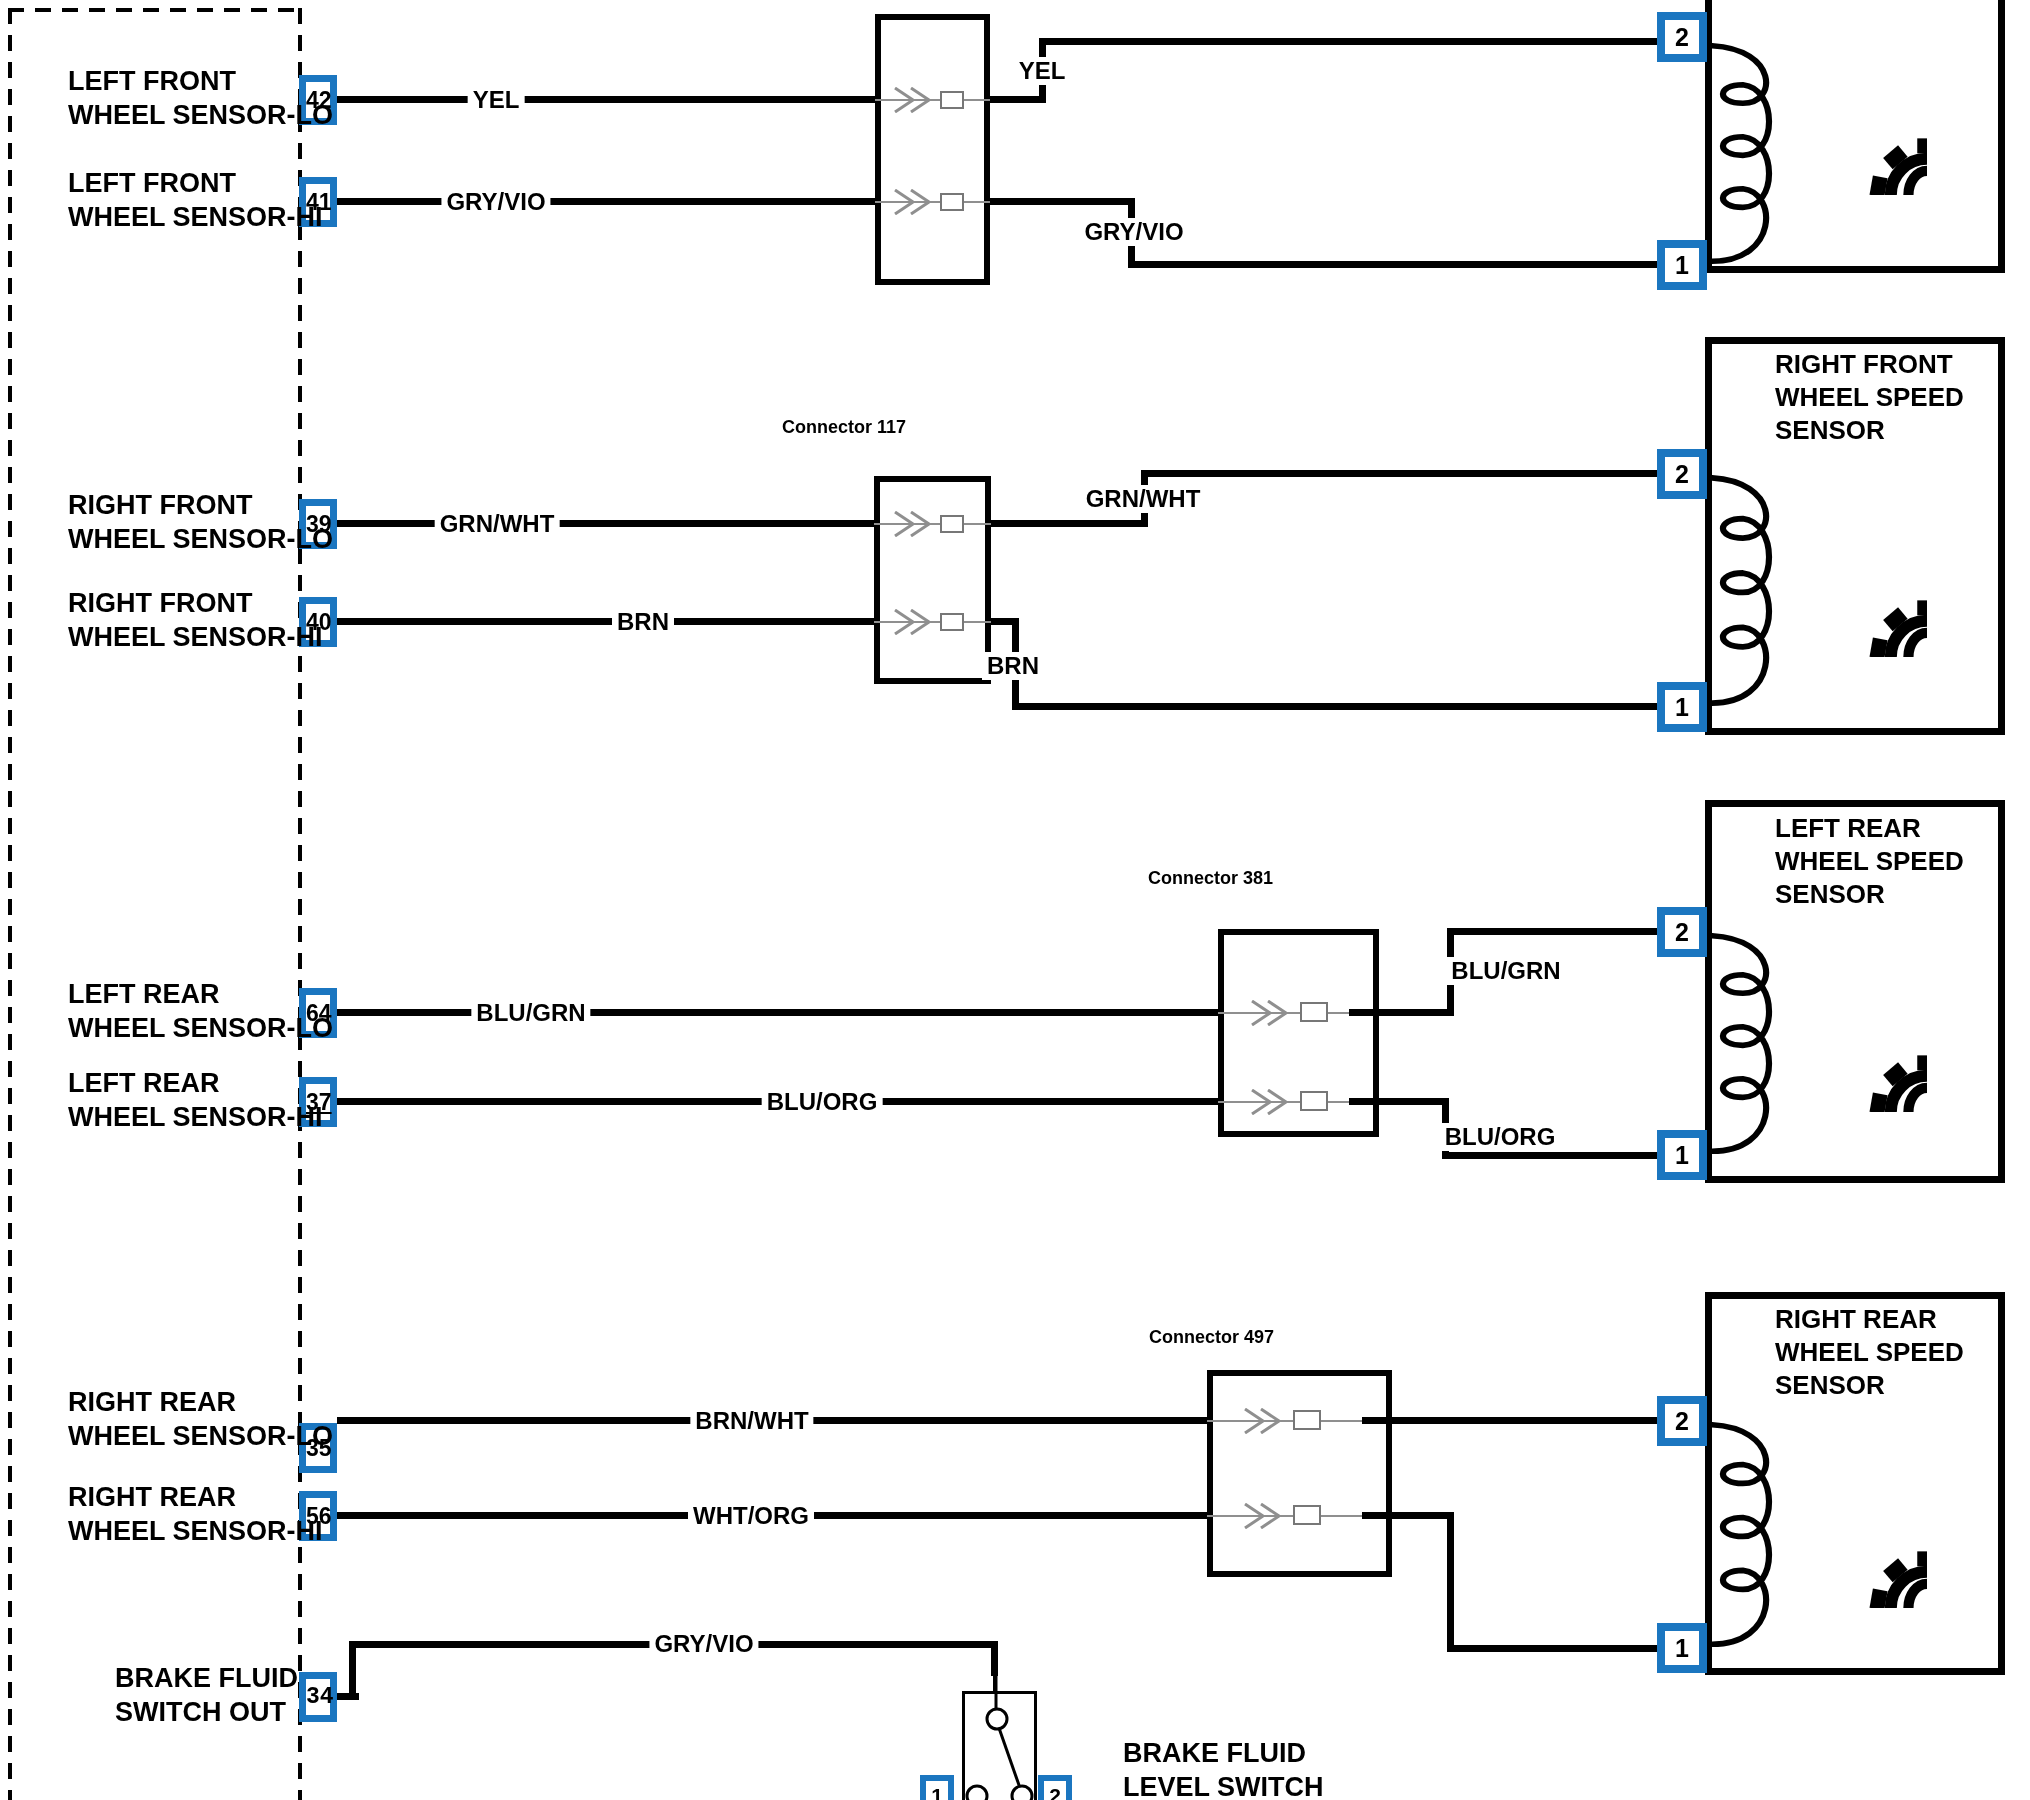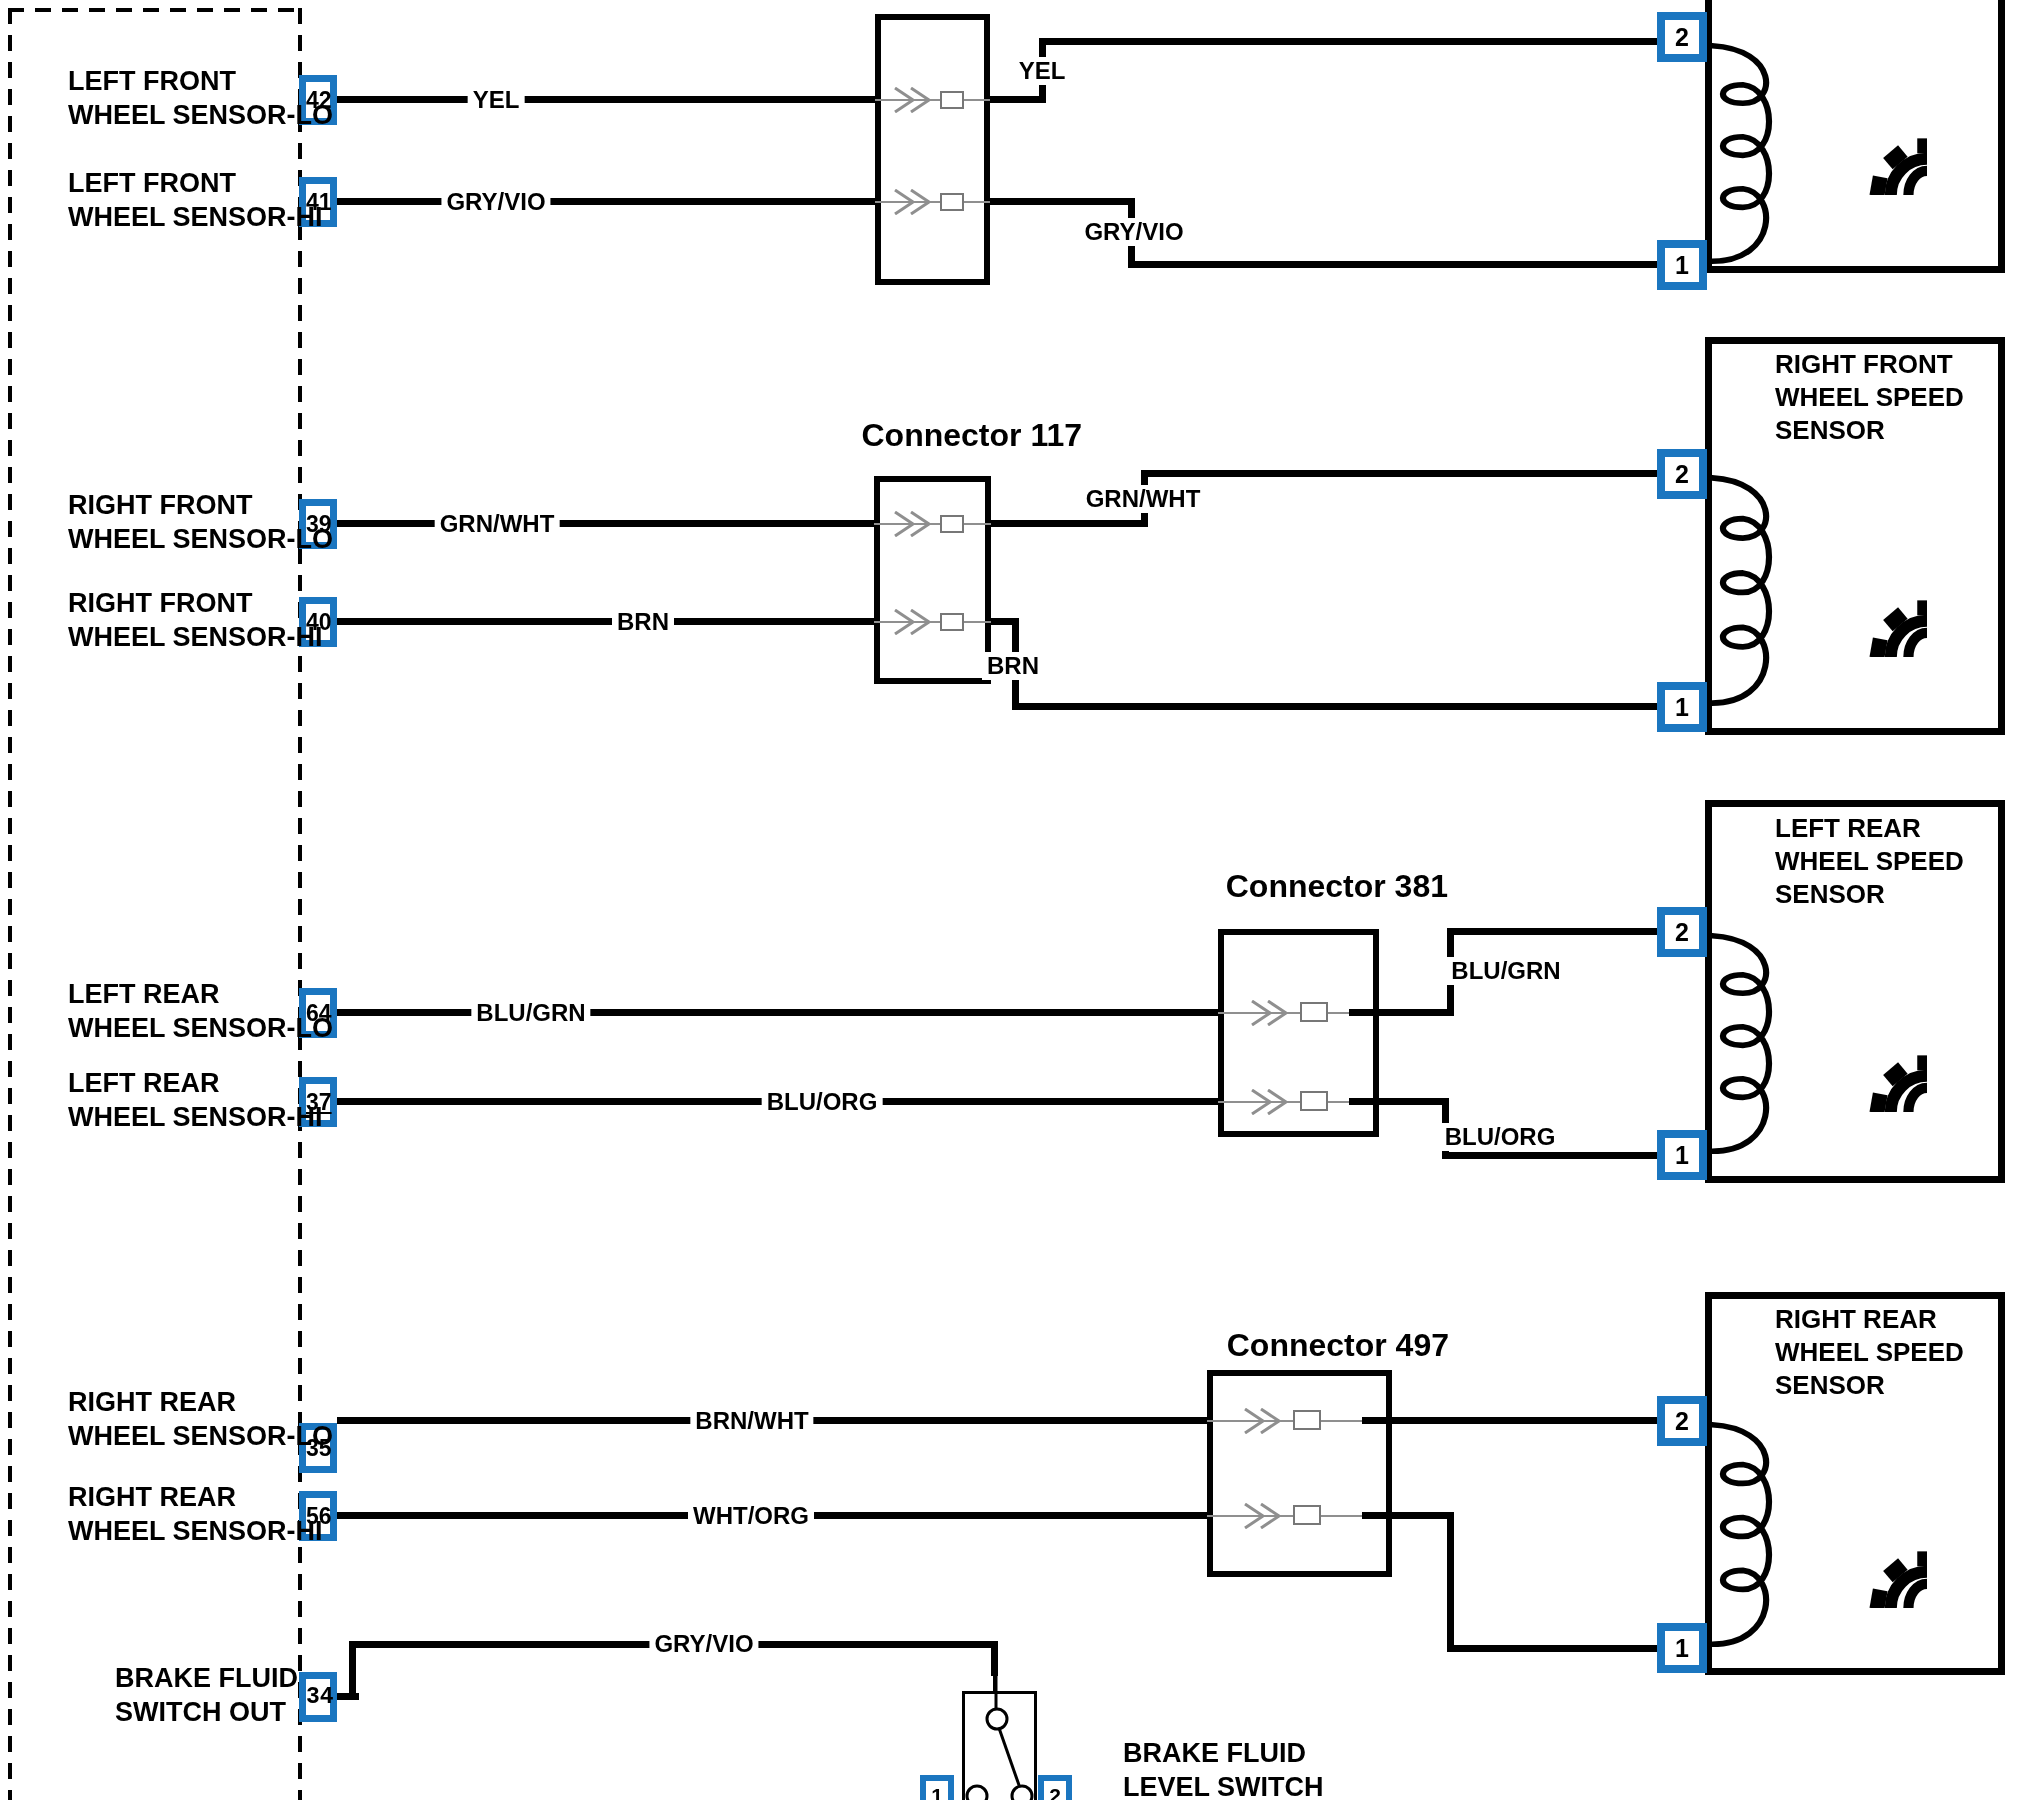--- a/index.html
+++ b/index.html
@@ -14,21 +14,21 @@
   .thinline{position:absolute;background:#8f8f8f;}
   .cbox{position:absolute;border:6px solid #000;background:#fff;box-sizing:border-box;}
   .sbox{position:absolute;border:7px solid #000;background:#fff;box-sizing:border-box;}
   .pin{position:absolute;border:7px solid #1b76c0;background:#fff;box-sizing:content-box;
        text-align:center;font-size:23px;}
   .pin .num{display:block;}
   .spin{position:absolute;border:8px solid #1b76c0;background:#fff;box-sizing:content-box;
         text-align:center;font-size:25px;}
   .mlabel{position:absolute;font-size:27px;line-height:34px;white-space:nowrap;}
   .slabel{position:absolute;font-size:26px;line-height:33px;white-space:nowrap;}
-  .ctitle{position:absolute;width:300px;text-align:right;font-size:32px;white-space:nowrap;}
+  .ctitle{position:absolute;width:300px;text-align:left;font-size:18px;white-space:nowrap;}
   .wlabel{position:absolute;transform:translate(-50%,-50%);background:#fff;padding:0 5px;
           font-size:24px;white-space:nowrap;}
   .sq{position:absolute;background:#fff;border:2px solid #777;box-sizing:border-box;}
   svg{position:absolute;}
 </style>
 </head>
 <body>
 
 <svg width="0" height="0" style="position:absolute">
   <symbol id="gear" viewBox="-70 -70 140 140">

